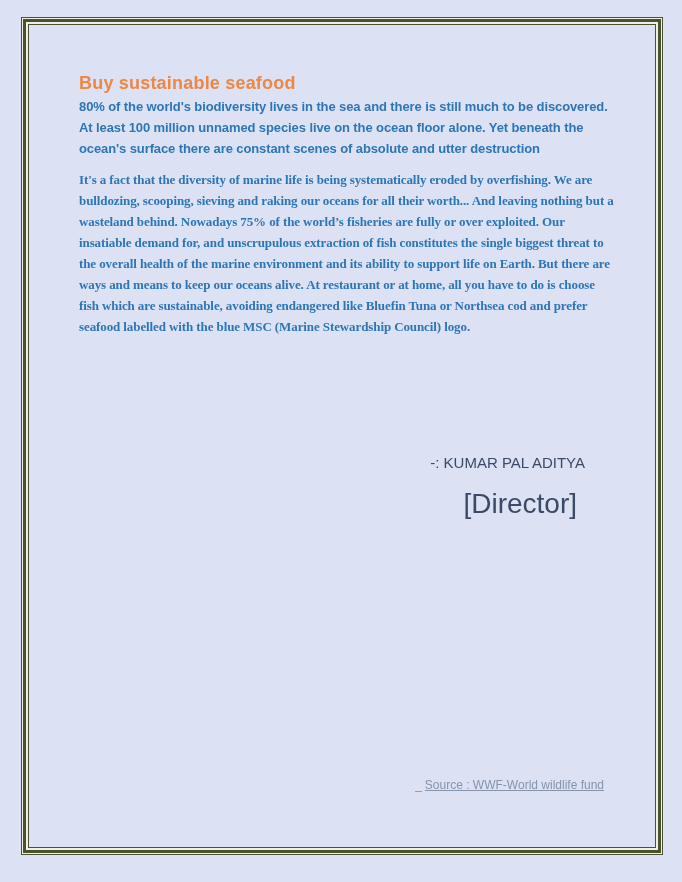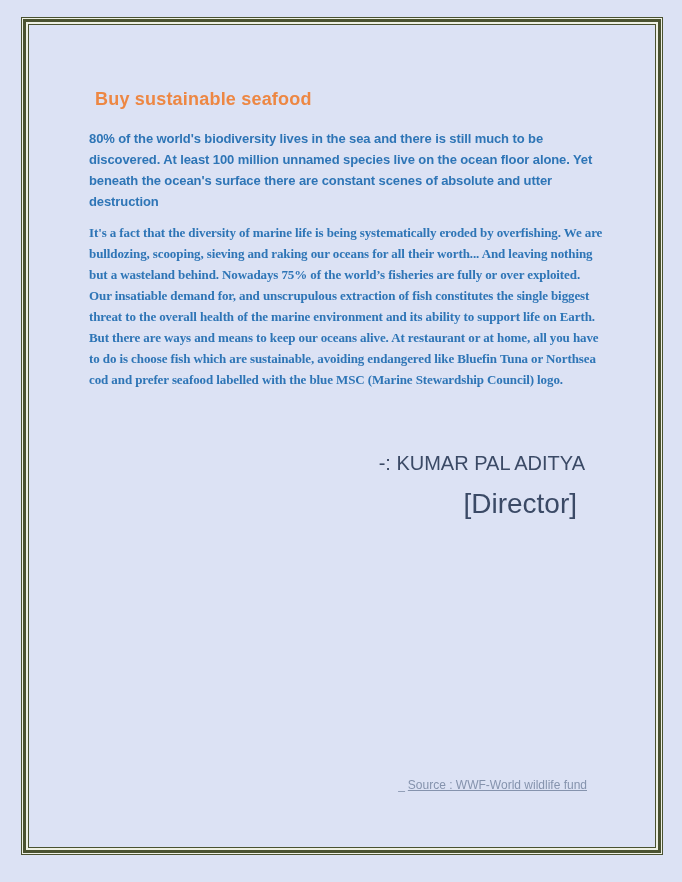--- a/index.html
+++ b/index.html
@@ -35,56 +35,56 @@
     background: var(--page-bg, #dce2f4);
     position: relative;
   }
   .content {
     position: absolute;
     inset: 0;
     padding: 45px 40px 0 50px;
     box-sizing: border-box;
   }
   .title {
-    margin: 16px;
+    margin: 0;
     font-size: 18px;
     line-height: 26px;
     font-weight: bold;
     color: var(--accent-orange, #ed8743);
     letter-spacing: 0.2px;
   }
   .body {
-    margin: 10px;
+    margin: 0;
     max-width: 536px;
     font-size: 13px;
     line-height: 21px;
     font-weight: bold;
     letter-spacing: -0.1px;
     color: var(--body-blue, #2e75b6);
   }
   .body + .body { margin-top: 10px; font-family: Liberation Serif, serif; }
   .sig-name {
     position: absolute;
     top: 426px; right: 70px;
-    font-size: 20px;
+    font-size: 15px;
     line-height: 24px;
     color: var(--signature-navy, #3b4a66);
     white-space: nowrap;
   }
   .sig-role {
     position: absolute;
     top: 467px; right: 78px;
     font-size: 28px;
     line-height: 24px;
     color: var(--signature-navy, #3b4a66);
     white-space: nowrap;
   }
   .source-line {
     position: absolute;
-    top: 752px; right: 68px;
+    top: 752px; right: 51px;
     font-size: 12px;
     line-height: 16px;
     color: var(--source-gray, #8593ad);
     white-space: nowrap;
   }
   .source-prefix { margin-right: 3px; text-decoration: none; }
   .source-link {
     color: var(--source-gray, #8593ad);
     text-decoration: underline;
     cursor: pointer;

